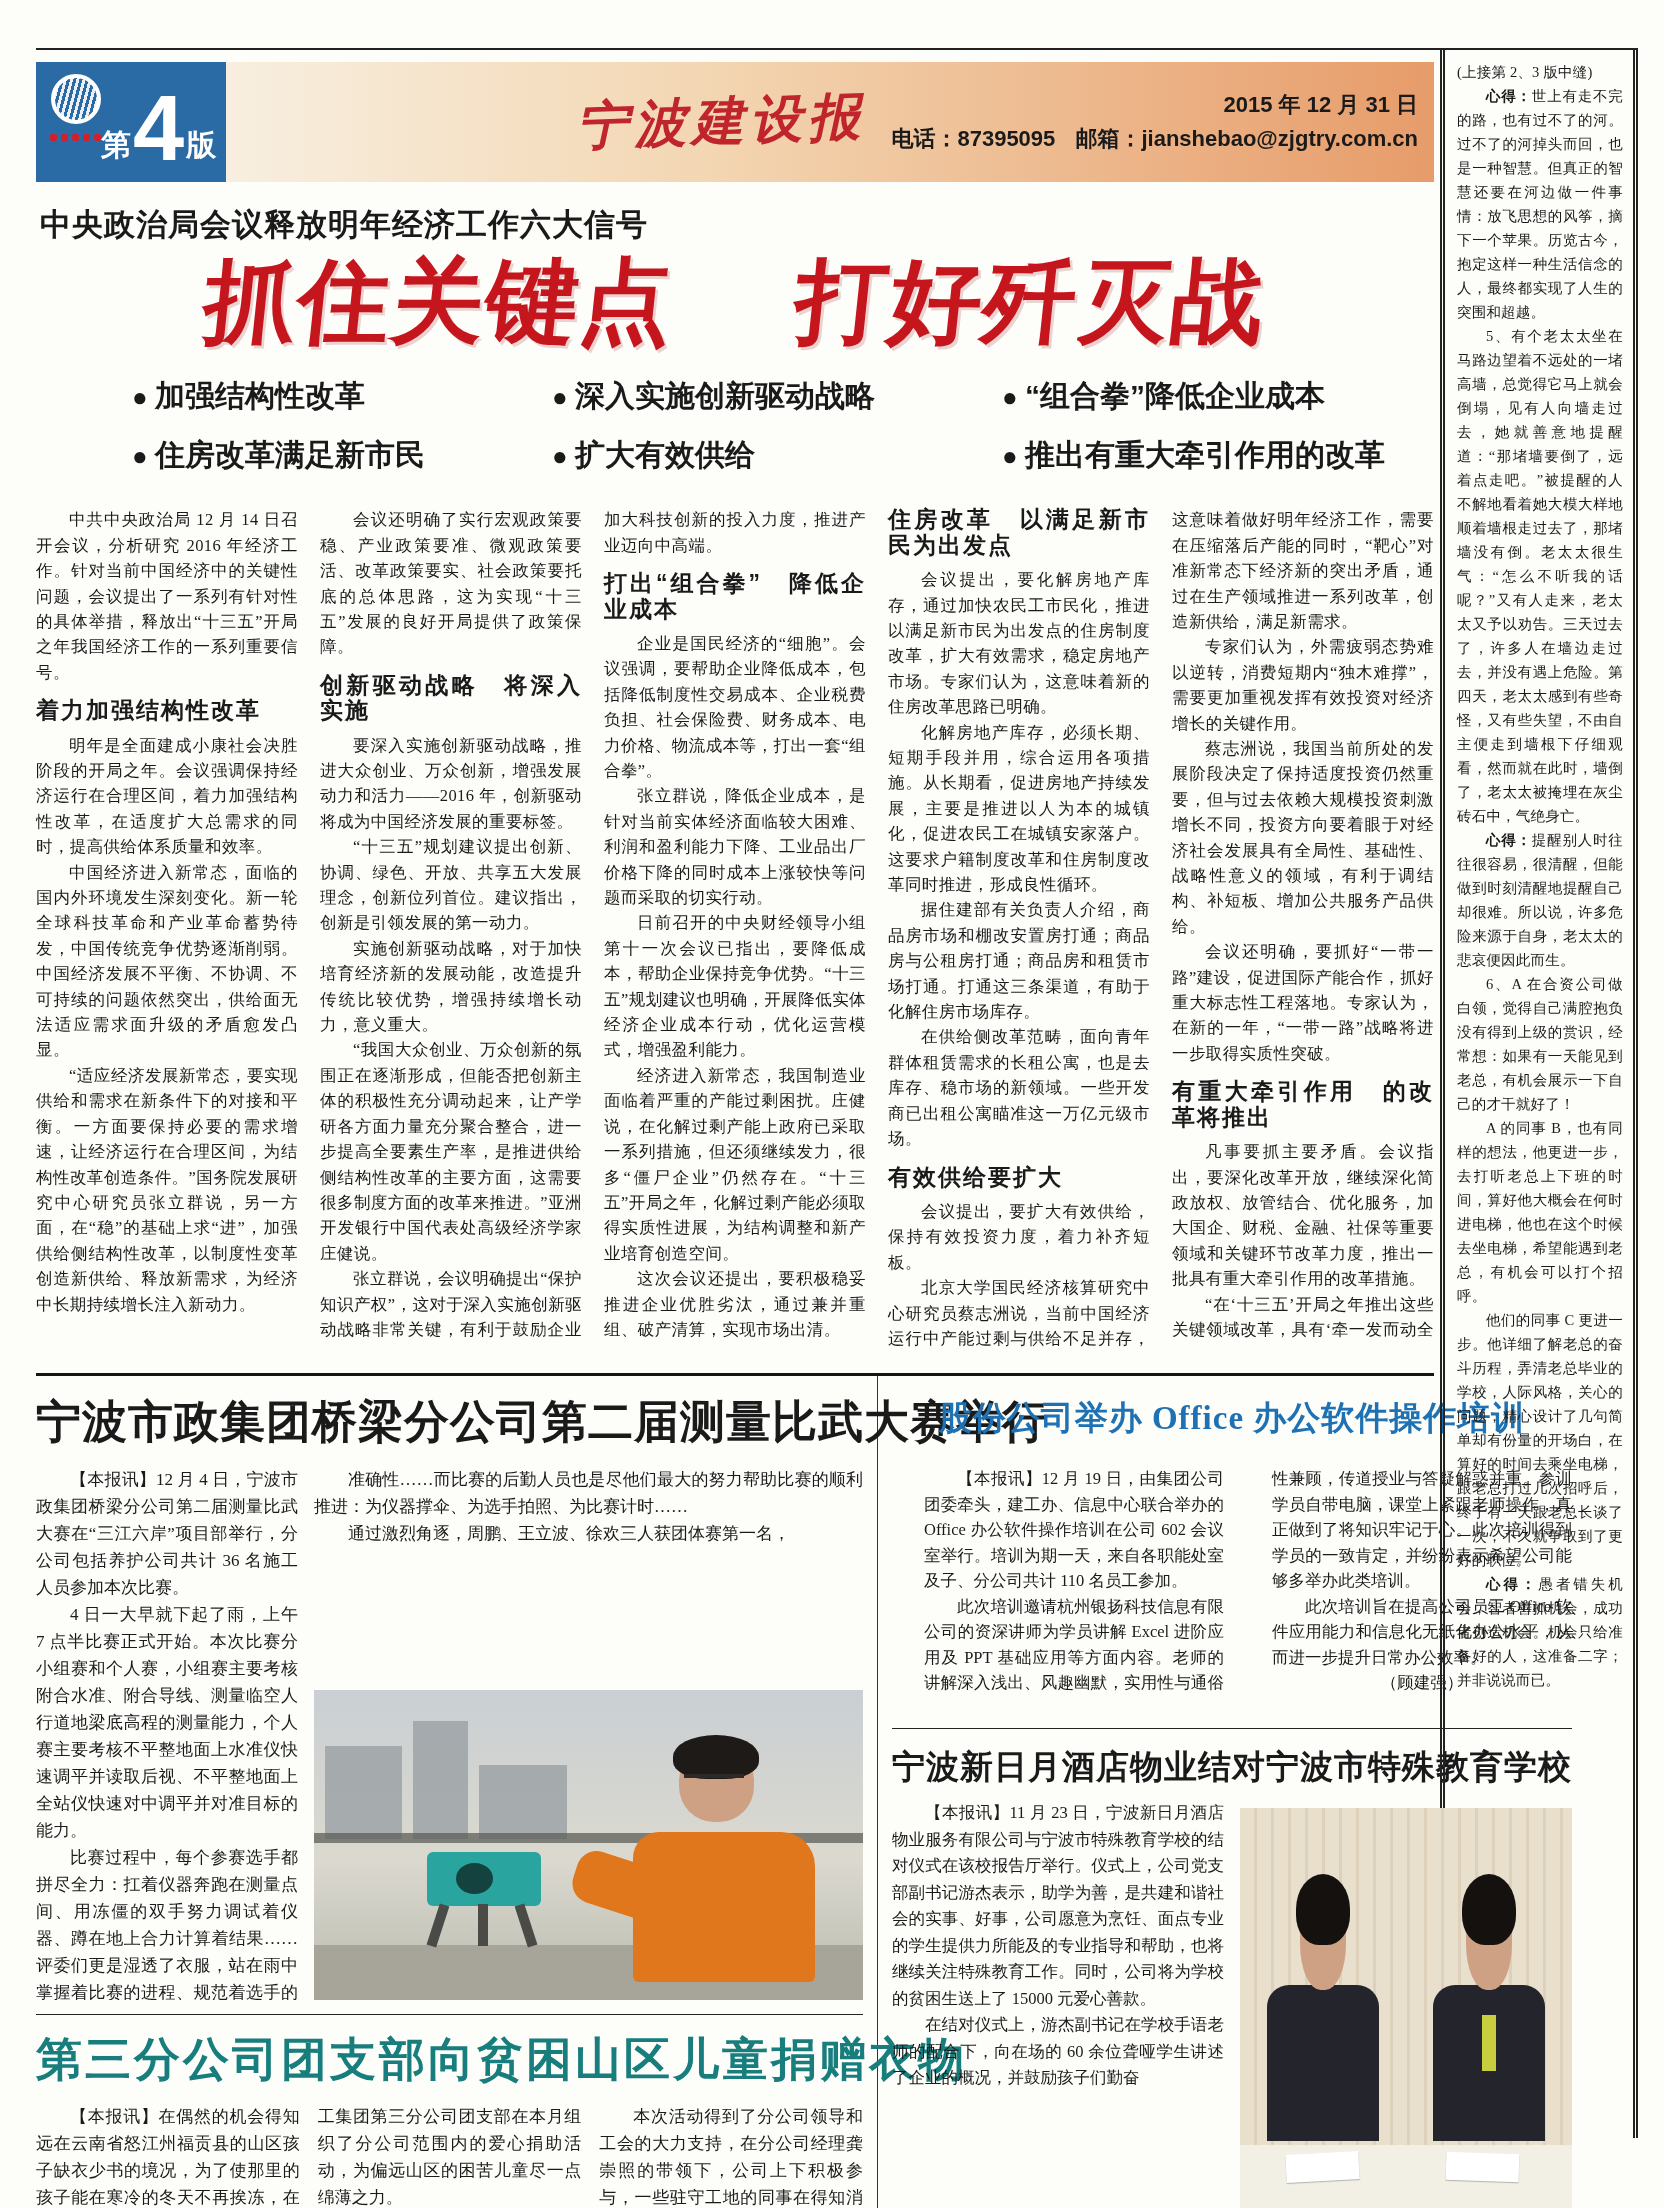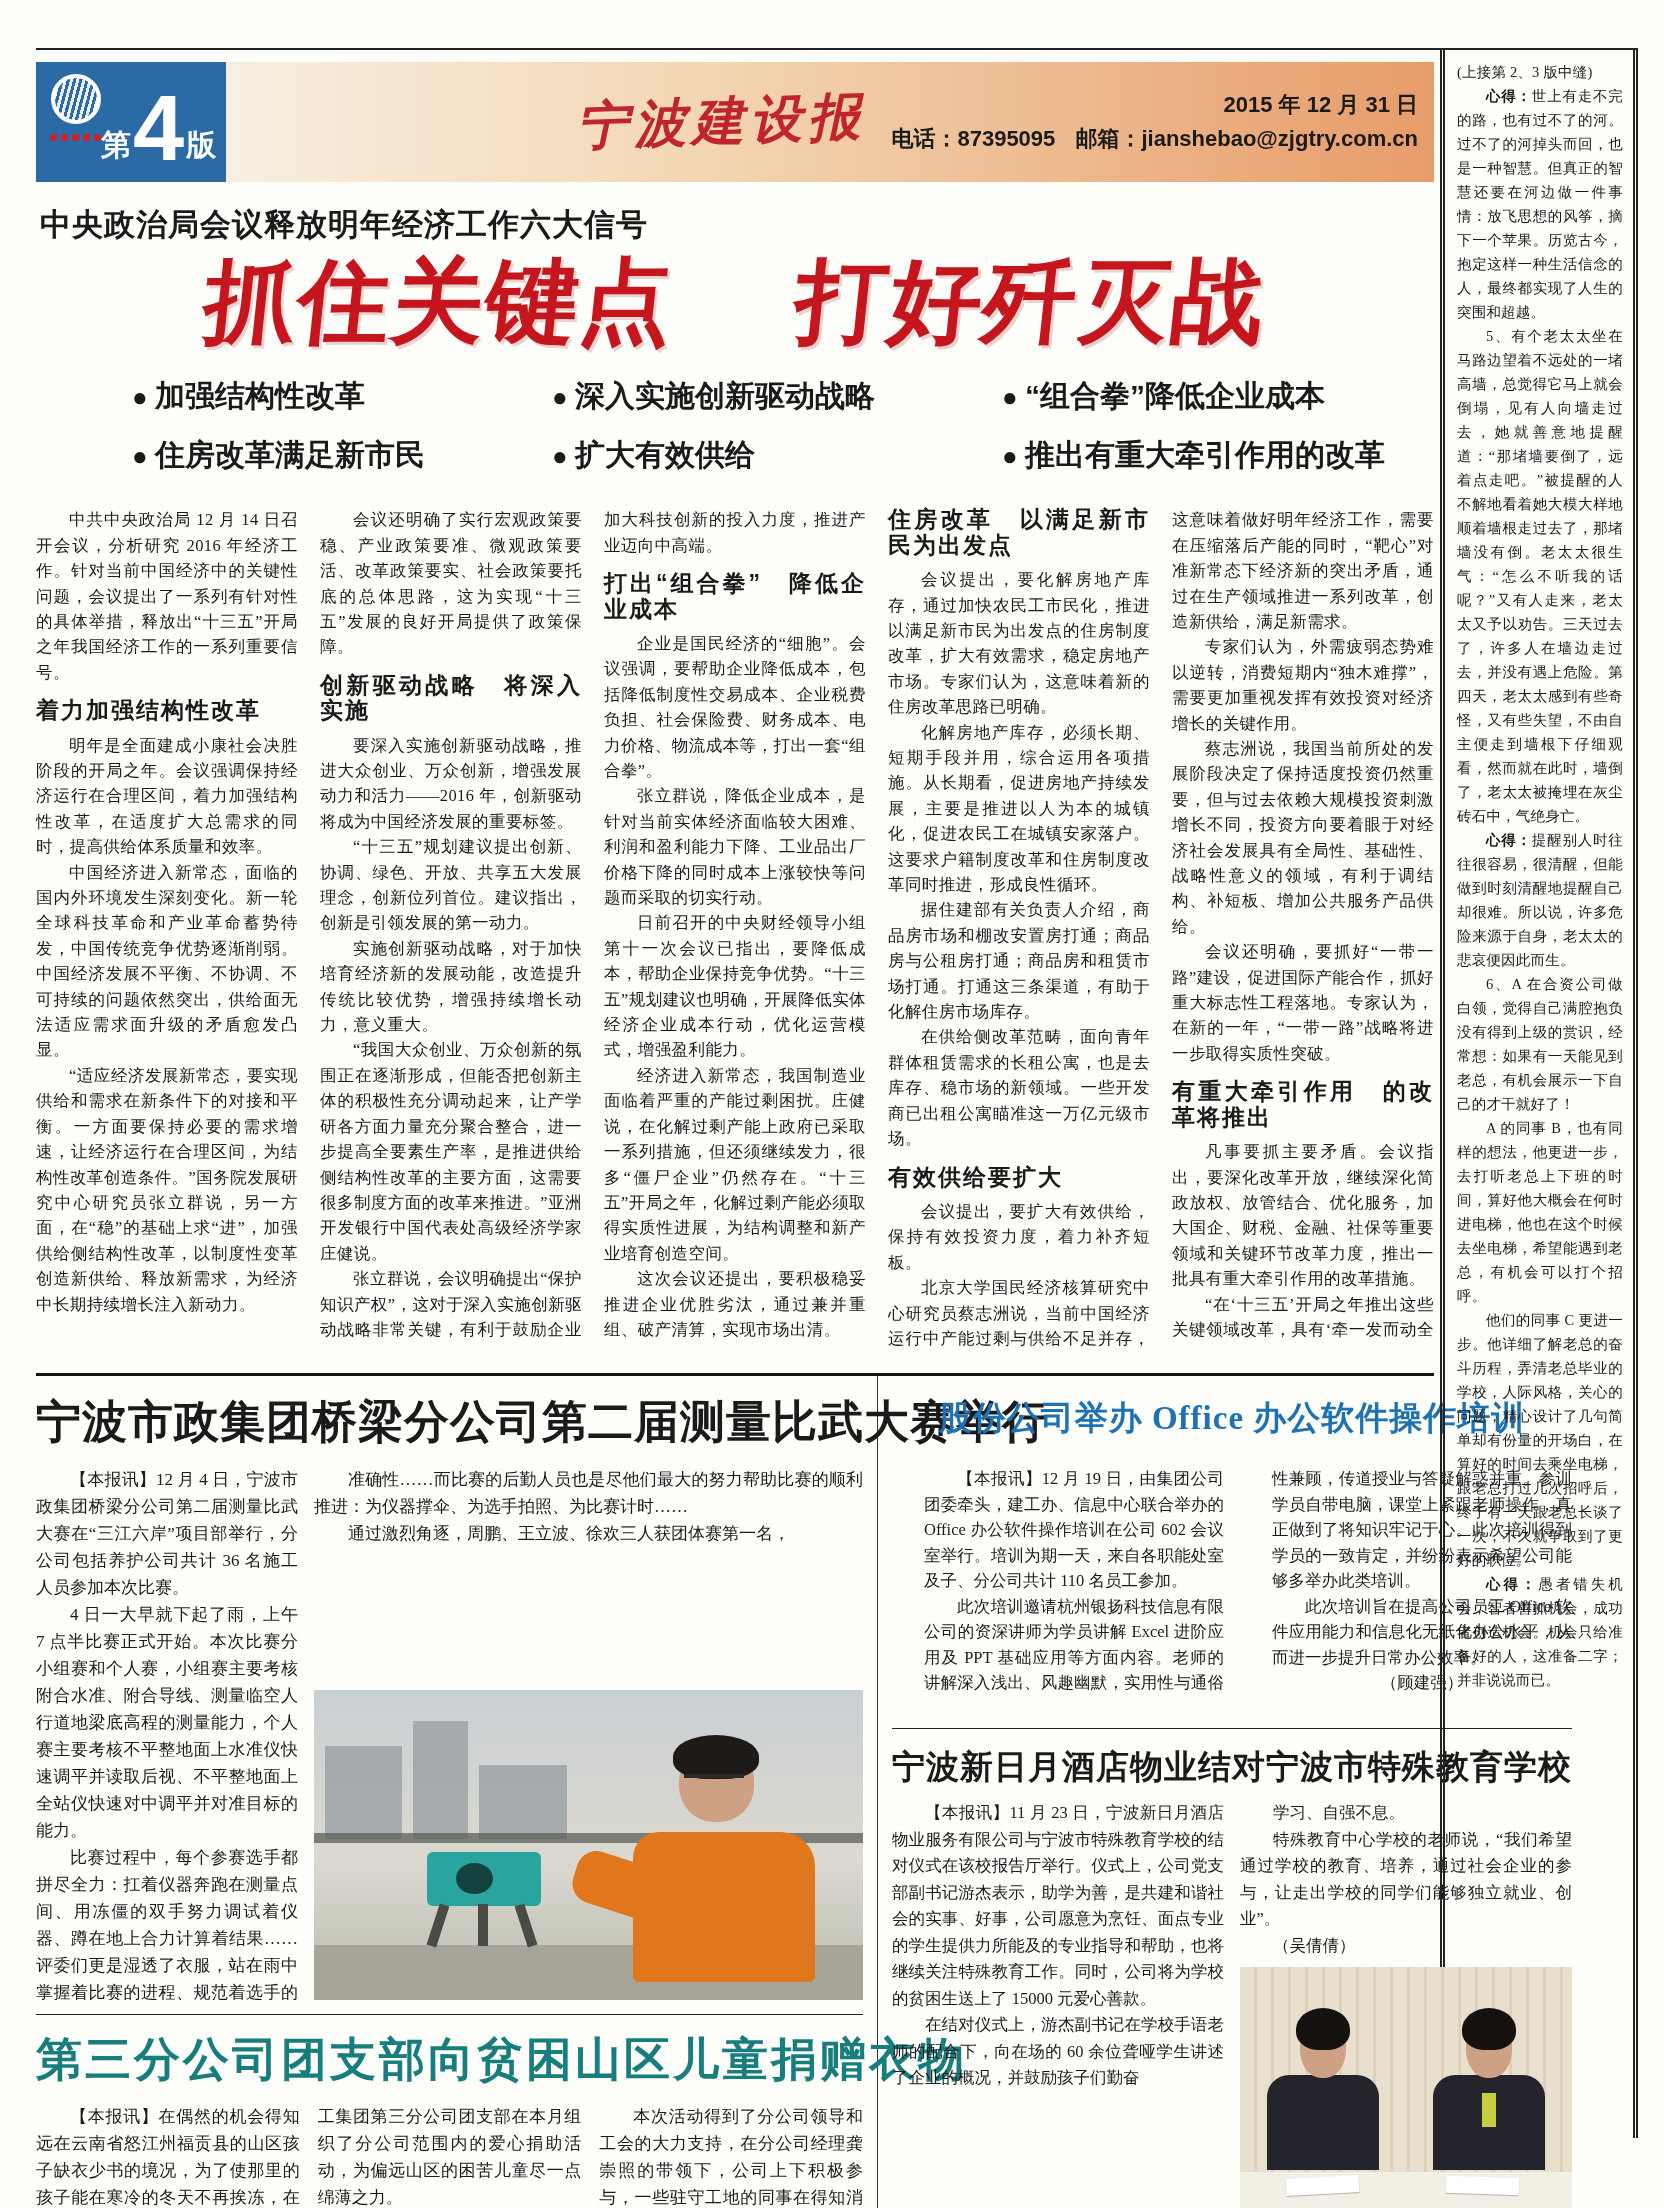--- a/index.html
+++ b/index.html
@@ -285,25 +285,20 @@
 
           <div class="rule-thin"></div>
 
           <div class="hotel-title">宁波新日月酒店物业结对宁波市特殊教育学校</div>
           <div class="hotel-body">
             <div class="h-col1">
                 <p>【本报讯】11 月 23 日，宁波新日月酒店物业服务有限公司与宁波市特殊教育学校的结对仪式在该校报告厅举行。仪式上，公司党支部副书记游杰表示，助学为善，是共建和谐社会的实事、好事，公司愿意为烹饪、面点专业的学生提供力所能及的专业指导和帮助，也将继续关注特殊教育工作。同时，公司将为学校的贫困生送上了 15000 元爱心善款。</p>
                 <p>在结对仪式上，游杰副书记在学校手语老师的配合下，向在场的 60 余位聋哑学生讲述了企业的概况，并鼓励孩子们勤奋</p>
               </div>
             <div class="h-col2">
-              <div>
-                  <p>学习、自强不息。</p>
-                  <p>特殊教育中心学校的老师说，“我们希望通过学校的教育、培养，通过社会企业的参与，让走出学校的同学们能够独立就业、创业”。</p>
-                  <p class="sig">（吴倩倩）</p>
-                </div>
               <div class="photo photo-signing">
                 <div class="pg-fig" style="left:8%;">
                   <div class="pg-suit"></div>
                   <div class="pg-head"></div>
                   <div class="pg-hair"></div>
                 </div>
                 <div class="pg-fig" style="right:8%;">
                   <div class="pg-suit"></div>
                   <div class="pg-head"></div>
                   <div class="pg-hair"></div>

